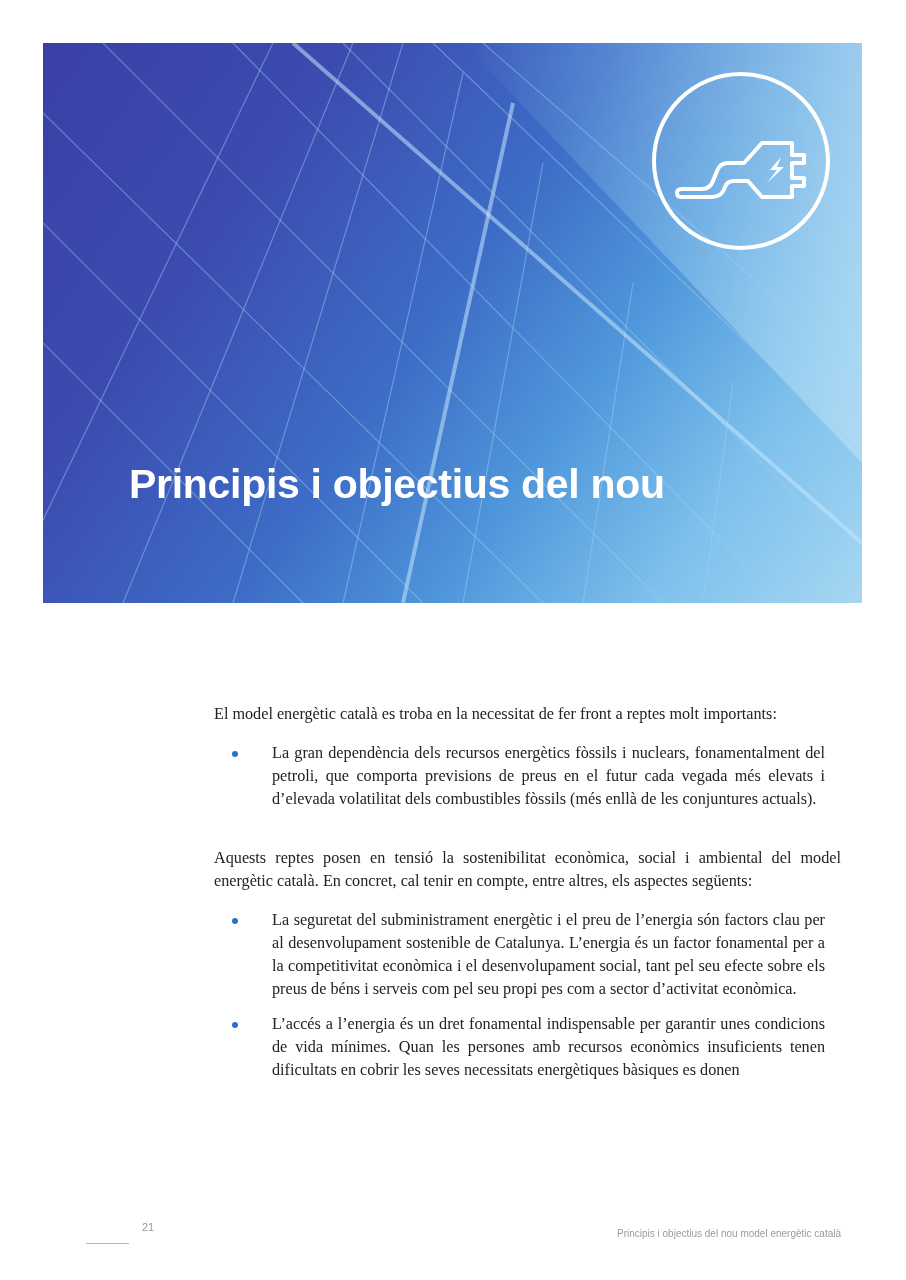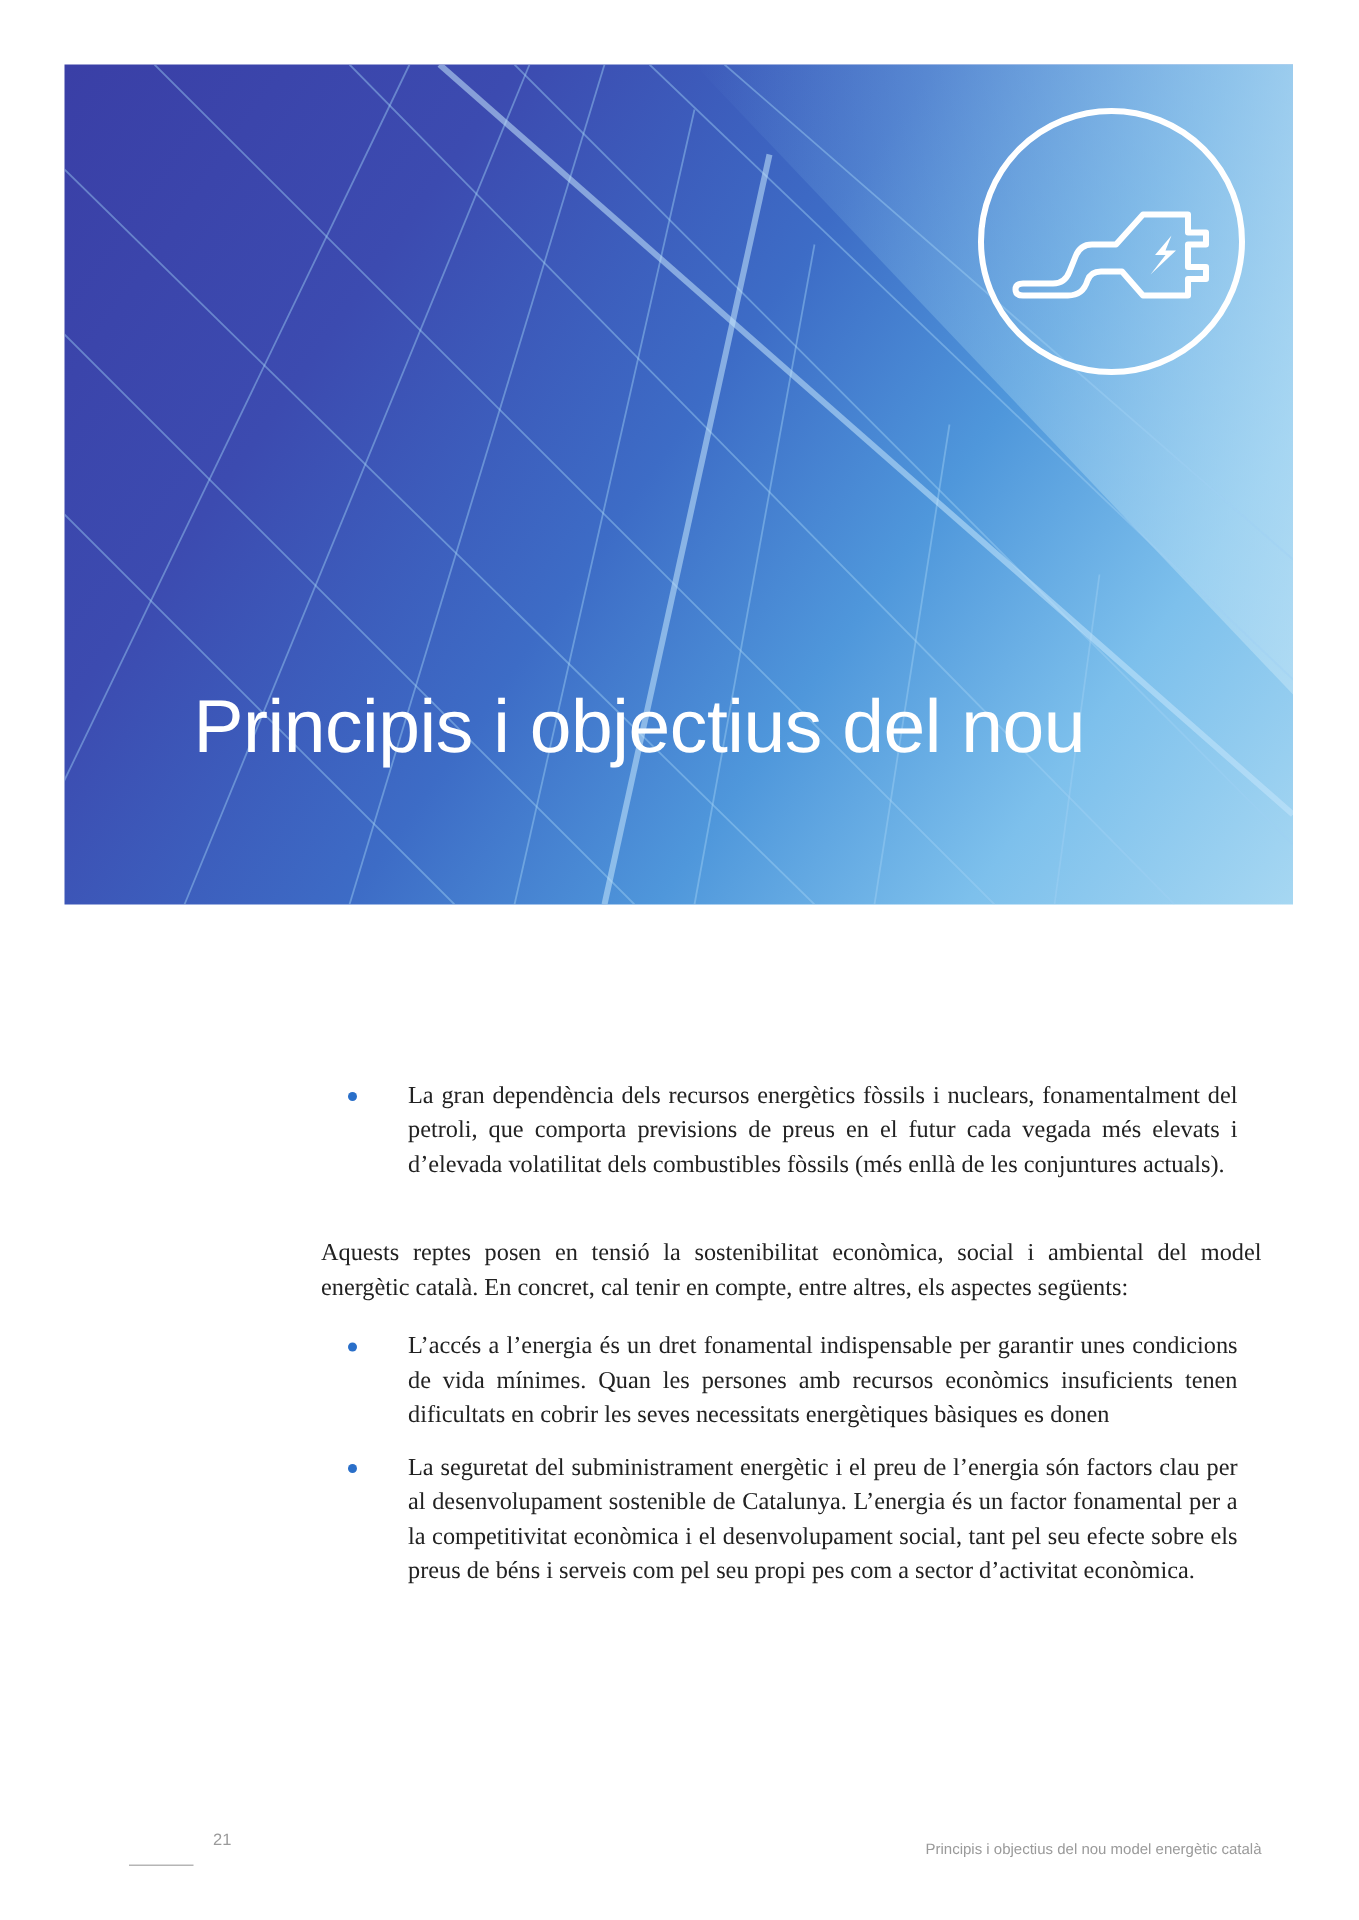--- a/index.html
+++ b/index.html
@@ -7,22 +7,22 @@
 
     .hero {
       position: absolute; left: 43px; top: 43px; width: 819px; height: 560px;
       overflow: hidden;
       background: linear-gradient(125deg, #3a3fa6 0%, #3c4bb0 25%, #3d6cc6 48%, #4f97db 65%, #7dc0ec 82%, #a6d7f2 100%);
     }
     .hero svg.panels { position: absolute; left: 0; top: 0; width: 819px; height: 560px; }
     .hero-title {
       position: absolute; left: 86px; top: 417px;
       font-family: "Liberation Sans", sans-serif;
-      font-size: 50px; line-height: 48px; color: #ffffff;
-      font-weight: normal; margin: 0; letter-spacing: -0.3px;
+      font-size: 41px; line-height: 48px; color: #ffffff;
+      font-weight: bold; margin: 0; letter-spacing: -0.3px;
     }
     .hero-title span { display: block; }
     .icon-badge { position: absolute; left: 607px; top: 27px; width: 182px; height: 182px; }
 
     .content {
       position: absolute; left: 214px; top: 703px; width: 627px;
       font-family: "Liberation Serif", serif; font-size: 16.2px; line-height: 23px; color: #222222;
     }
     .content p { margin: 0; text-align: justify; }
     .content .intro1 { margin-bottom: 12px; }
@@ -86,34 +86,35 @@
     <path d="M32,119 L52,119 Q60,119 63,111 L67,101 Q70,93 78,93 L94,93 L112,73 L142,73 L142,85 L154,85 L154,93 L142,93 L142,108 L154,108 L154,116 L142,116 L142,127 L112,127 L98,111 L84,111 Q77,111 75,117 Q72,127 62,127 L32,127 Q27,127 27,123 Q27,119 32,119 Z" fill="none" stroke="#ffffff" stroke-width="4" stroke-linejoin="round"></path>
     <path d="M131,87 L120,100 L127,100 L117,113 L134,97 L127,97 Z" fill="#ffffff"></path>
   </svg>
 
   <h1 class="hero-title">
     <span>Principis i objectius del nou</span>
   </h1>
 </div>
 
 <div class="content">
+  <p class="intro1">El model energètic català es troba en la necessitat de fer front a reptes molt importants:</p>
   <ul class="bullets">
     <li>
       <span class="dot"></span>
       <span>La gran dependència dels recursos energètics fòssils i nuclears, fonamentalment del petroli, que comporta previsions de preus en el futur cada vegada més elevats i d’elevada volatilitat dels combustibles fòssils (més enllà de les conjuntures actuals).</span>
     </li>
   </ul>
   <p class="intro2">Aquests reptes posen en tensió la sostenibilitat econòmica, social i ambiental del model energètic català. En concret, cal tenir en compte, entre altres, els aspectes següents:</p>
   <ul class="bullets">
     <li>
       <span class="dot"></span>
-      <span>L’accés a l’energia és un dret fonamental indispensable per garantir unes condicions de vida mínimes. Quan les persones amb recursos econòmics insuficients tenen dificultats en cobrir les seves necessitats energètiques bàsiques es donen</span>
+      <span>La seguretat del subministrament energètic i el preu de l’energia són factors clau per al desenvolupament sostenible de Catalunya. L’energia és un factor fonamental per a la competitivitat econòmica i el desenvolupament social, tant pel seu efecte sobre els preus de béns i serveis com pel seu propi pes com a sector d’activitat econòmica.</span>
     </li>
     <li>
       <span class="dot"></span>
-      <span>La seguretat del subministrament energètic i el preu de l’energia són factors clau per al desenvolupament sostenible de Catalunya. L’energia és un factor fonamental per a la competitivitat econòmica i el desenvolupament social, tant pel seu efecte sobre els preus de béns i serveis com pel seu propi pes com a sector d’activitat econòmica.</span>
+      <span>L’accés a l’energia és un dret fonamental indispensable per garantir unes condicions de vida mínimes. Quan les persones amb recursos econòmics insuficients tenen dificultats en cobrir les seves necessitats energètiques bàsiques es donen</span>
     </li>
   </ul>
 </div>
 
 <div class="page-number">21</div>
 <div class="page-rule"></div>
 <div class="running-footer">Principis i objectius del nou model energètic català</div>
 
 </body></html>

